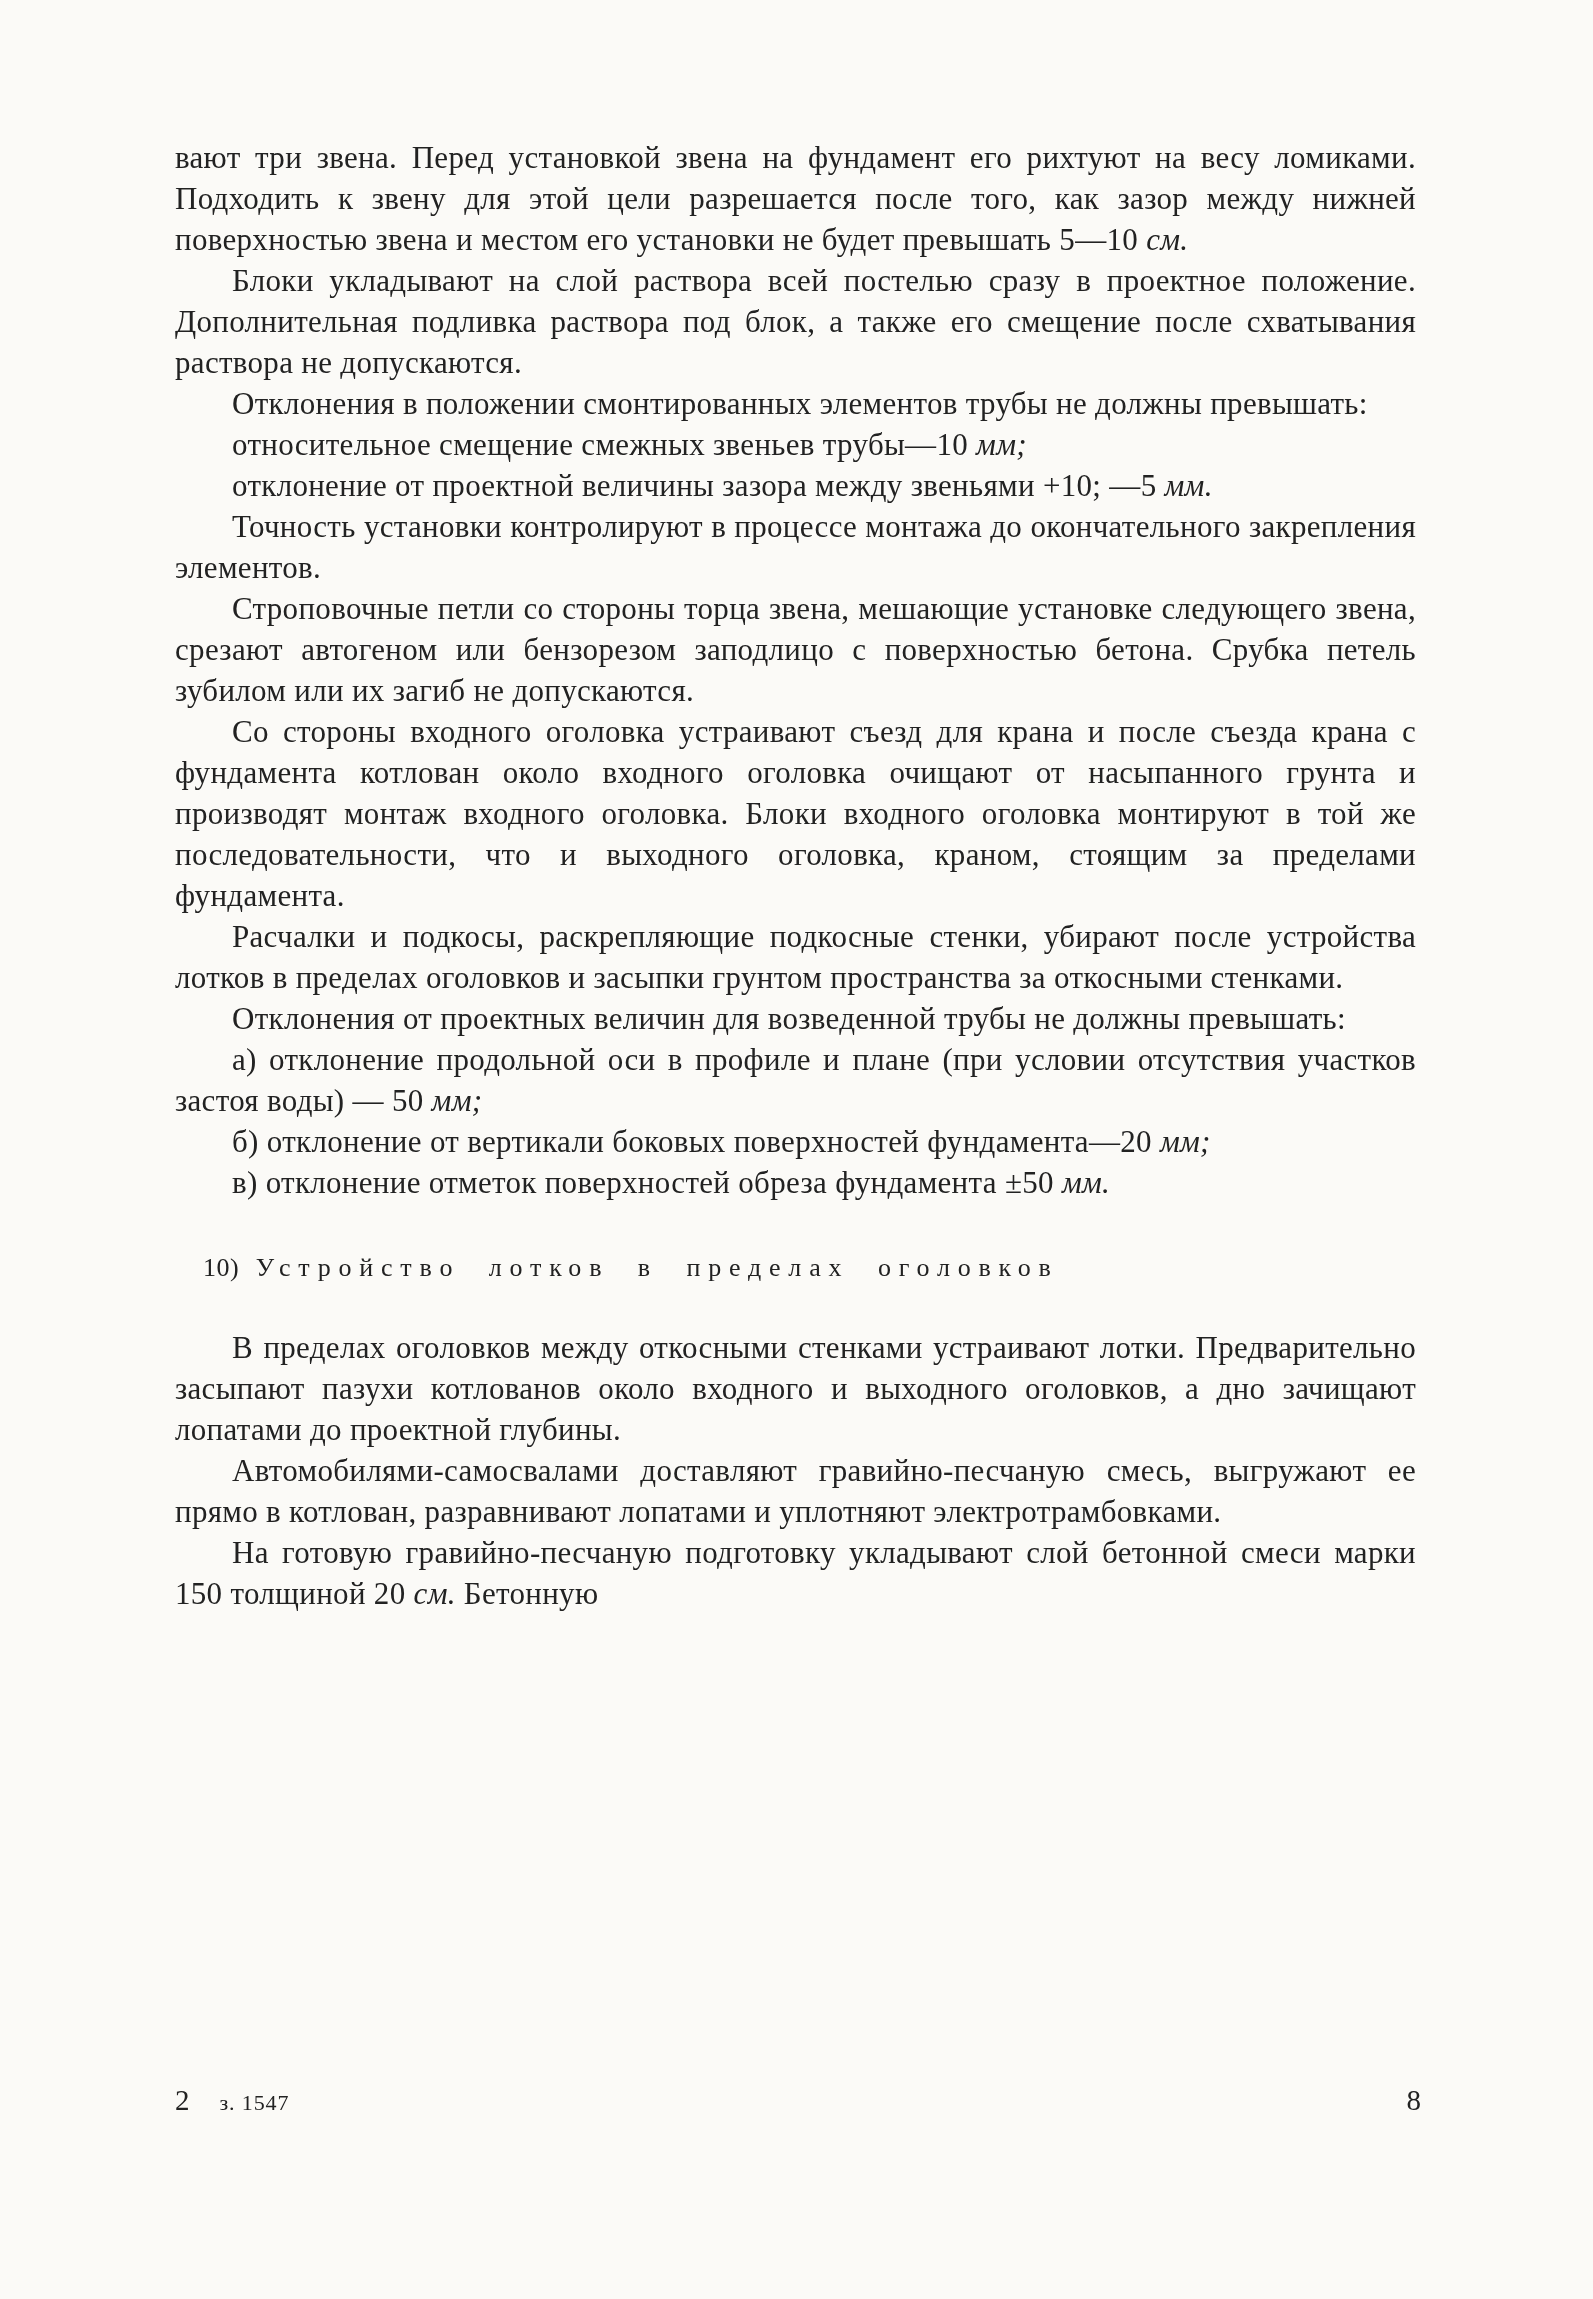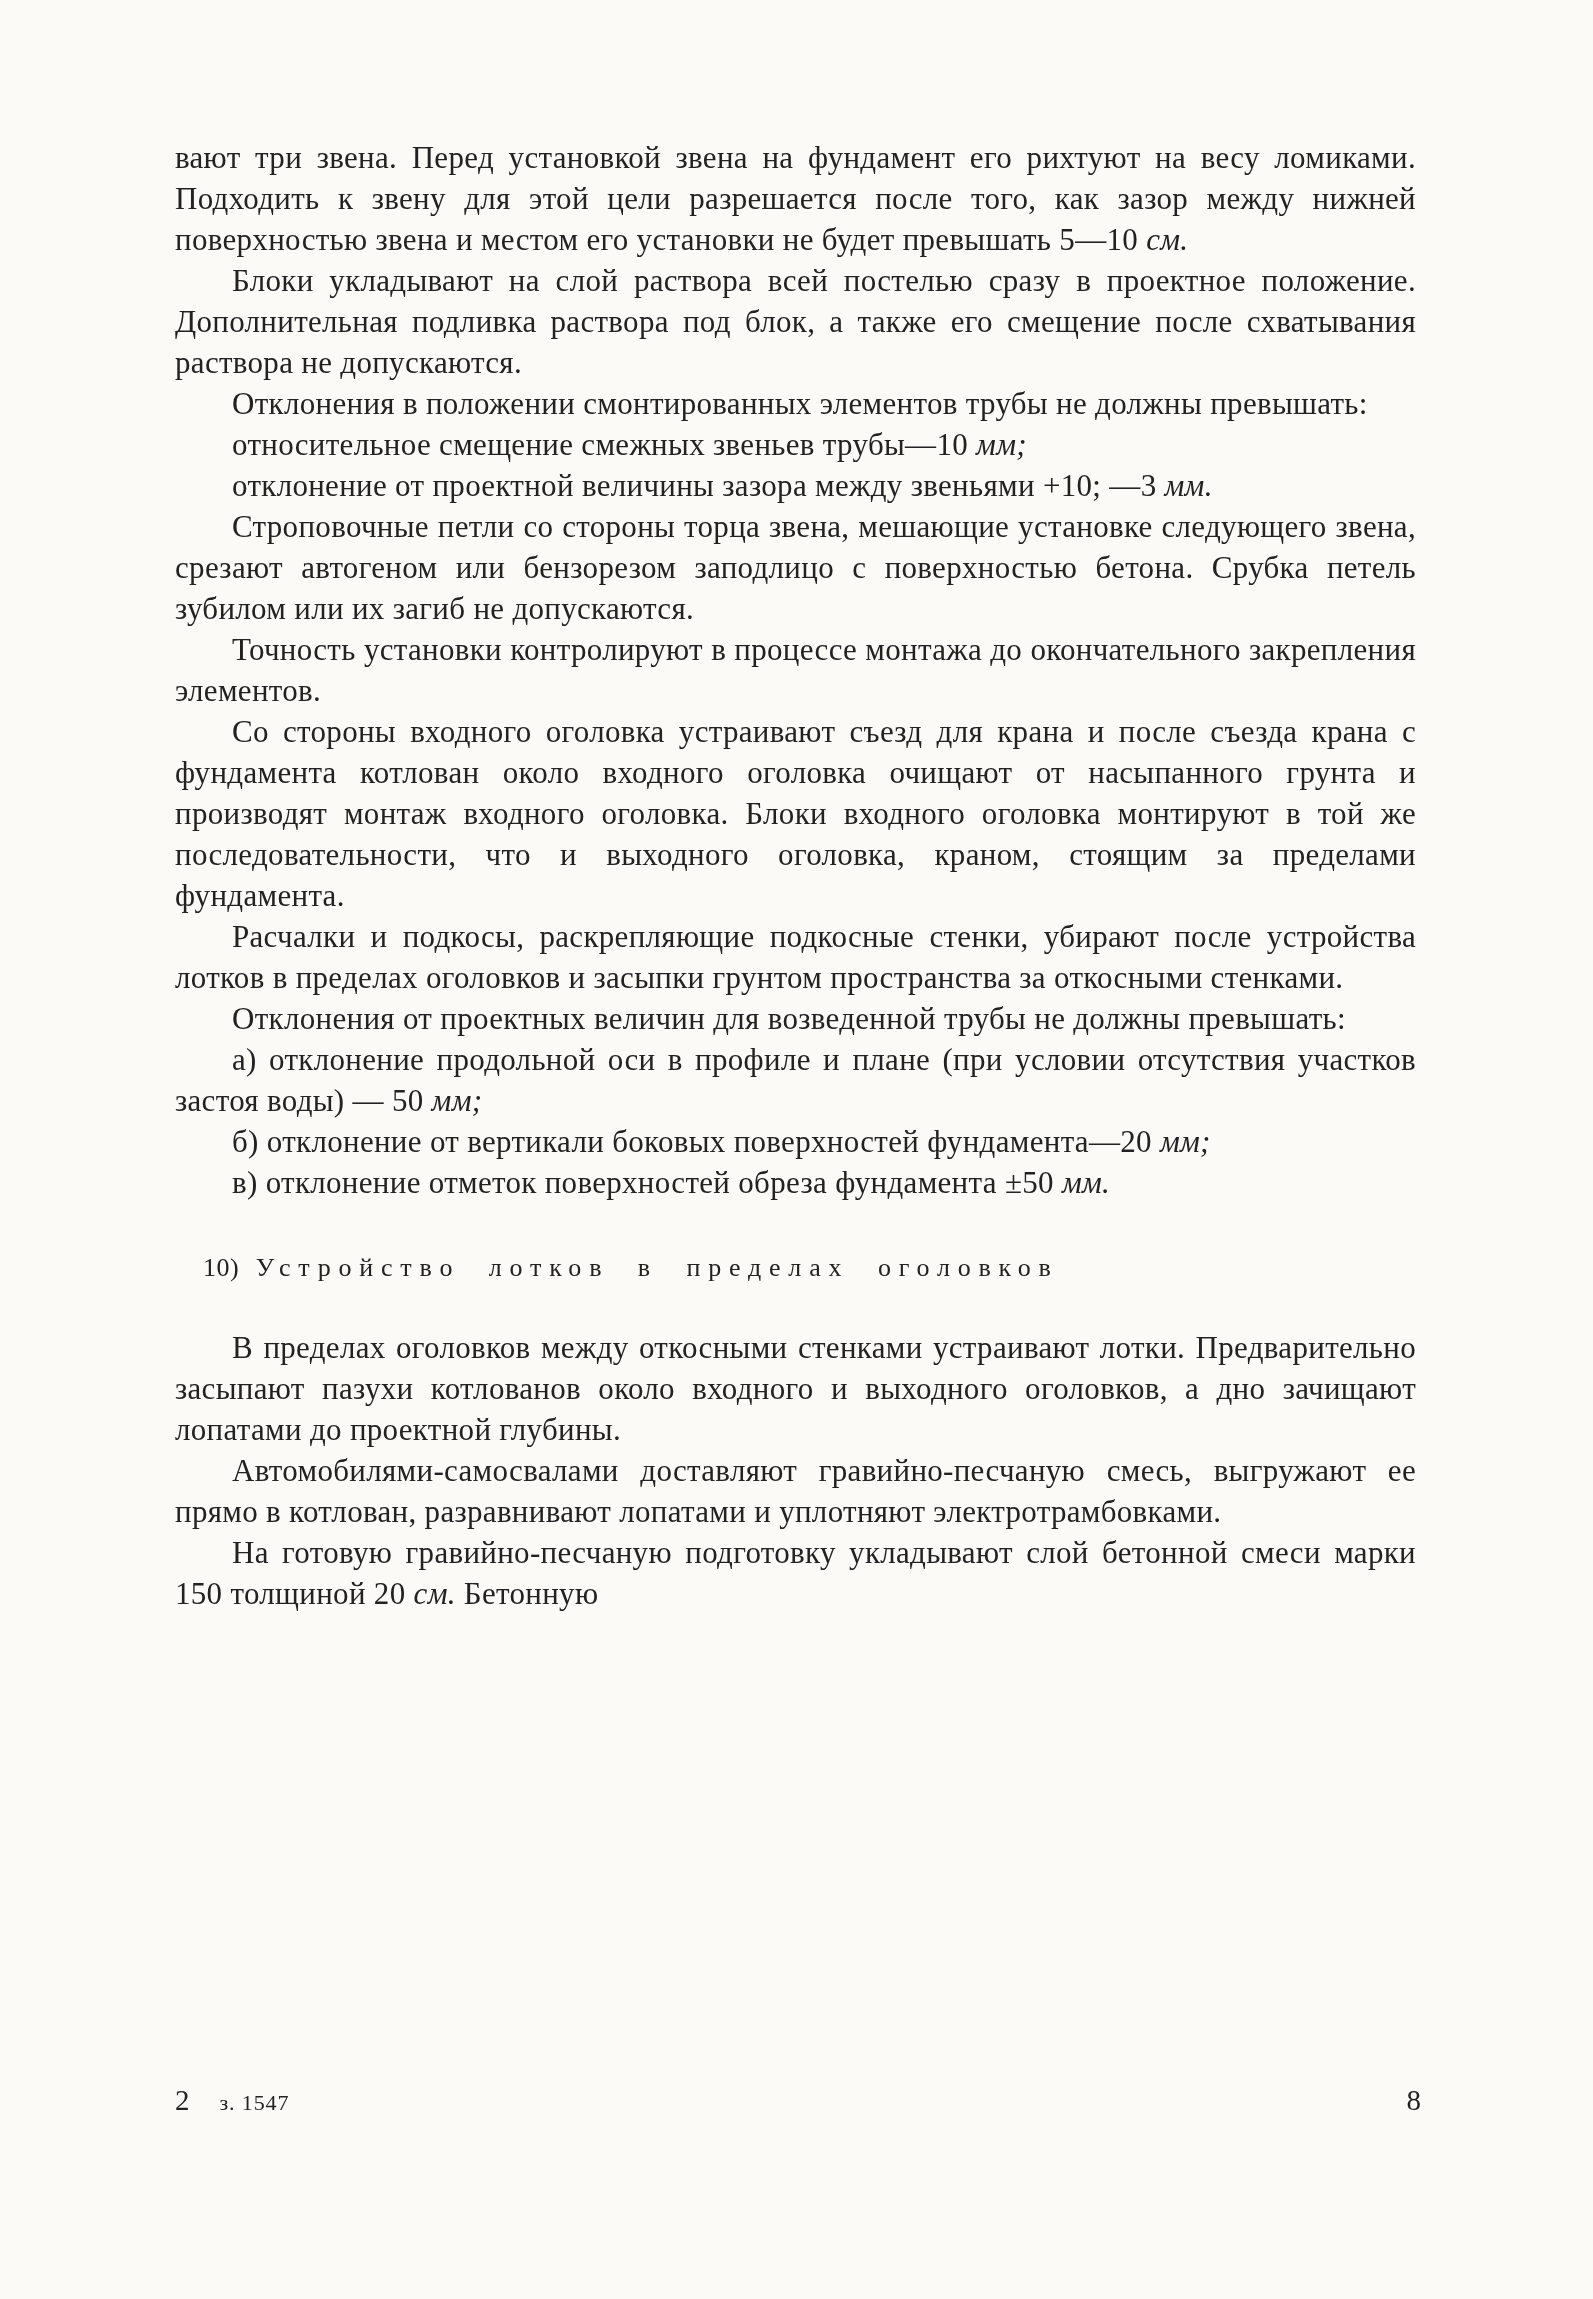--- a/index.html
+++ b/index.html
@@ -69,23 +69,23 @@
 </style>
 </head>
 <body>
 
 <div class="page">
   <div class="content">
     <p class="noindent"><span>вают три звена. Перед установкой звена на фундамент его рихтуют на весу ломиками. Подходить к звену для этой цели разрешается после того, как зазор между нижней поверхностью звена и местом его установки не будет превышать 5—10 </span><span class="it">см.</span></p>
     <p><span>Блоки укладывают на слой раствора всей постелью сразу в проектное положение. Дополнительная подливка раствора под блок, а также его смещение после схватывания раствора не допускаются.</span></p>
     <p><span>Отклонения в положении смонтированных элементов трубы не должны превышать:</span></p>
     <p><span>относительное смещение смежных звеньев трубы—10 </span><span class="it">мм;</span></p>
-    <p><span>отклонение от проектной величины зазора между звеньями +10; —3 </span><span class="it">мм.</span></p>
+    <p><span>отклонение от проектной величины зазора между звеньями +10; —5 </span><span class="it">мм.</span></p>
+    <p><span>Точность установки контролируют в процессе монтажа до окончательного закрепления элементов.</span></p>
     <p><span>Строповочные петли со стороны торца звена, мешающие установке следующего звена, срезают автогеном или бензорезом заподлицо с поверхностью бетона. Срубка петель зубилом или их загиб не допускаются.</span></p>
-    <p><span>Точность установки контролируют в процессе монтажа до окончательного закрепления элементов.</span></p>
     <p><span>Со стороны входного оголовка устраивают съезд для крана и после съезда крана с фундамента котлован около входного оголовка очищают от насыпанного грунта и производят монтаж входного оголовка. Блоки входного оголовка монтируют в той же последовательности, что и выходного оголовка, краном, стоящим за пределами фундамента.</span></p>
     <p><span>Расчалки и подкосы, раскрепляющие подкосные стенки, убирают после устройства лотков в пределах оголовков и засыпки грунтом пространства за откосными стенками.</span></p>
     <p><span>Отклонения от проектных величин для возведенной трубы не должны превышать:</span></p>
     <p><span>а) отклонение продольной оси в профиле и плане (при условии отсутствия участков застоя воды) — 50 </span><span class="it">мм;</span></p>
     <p><span>б) отклонение от вертикали боковых поверхностей фундамента—20 </span><span class="it">мм;</span></p>
     <p><span>в) отклонение отметок поверхностей обреза фундамента ±50 </span><span class="it">мм.</span></p>
 
     <h2 class="heading"><span class="sect-num">10)</span><span class="spaced">Устройство лотков в пределах оголовков</span></h2>
 
     <p><span>В пределах оголовков между откосными стенками устраивают лотки. Предварительно засыпают пазухи котлованов около входного и выходного оголовков, а дно зачищают лопатами до проектной глубины.</span></p>

